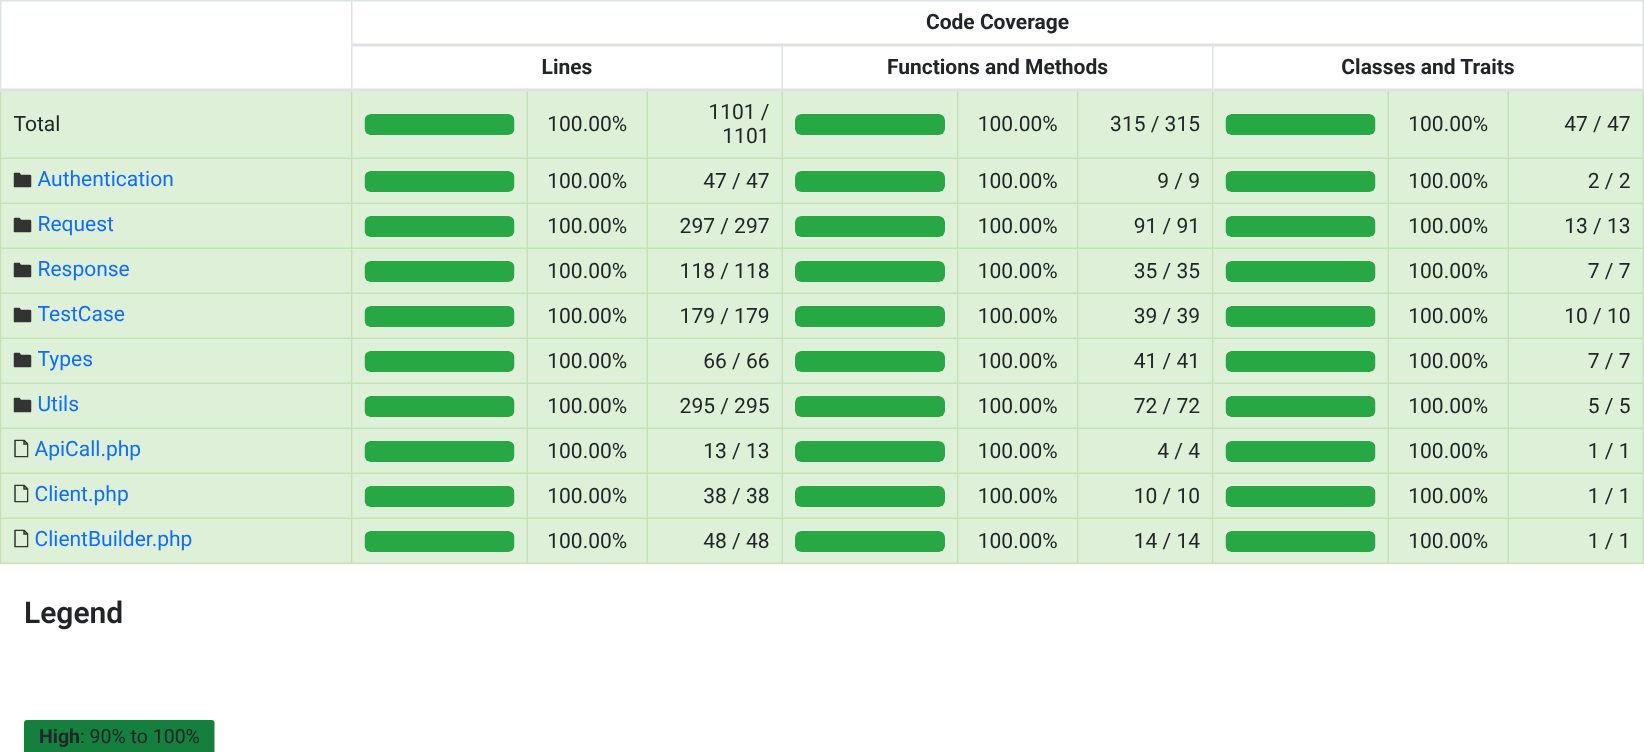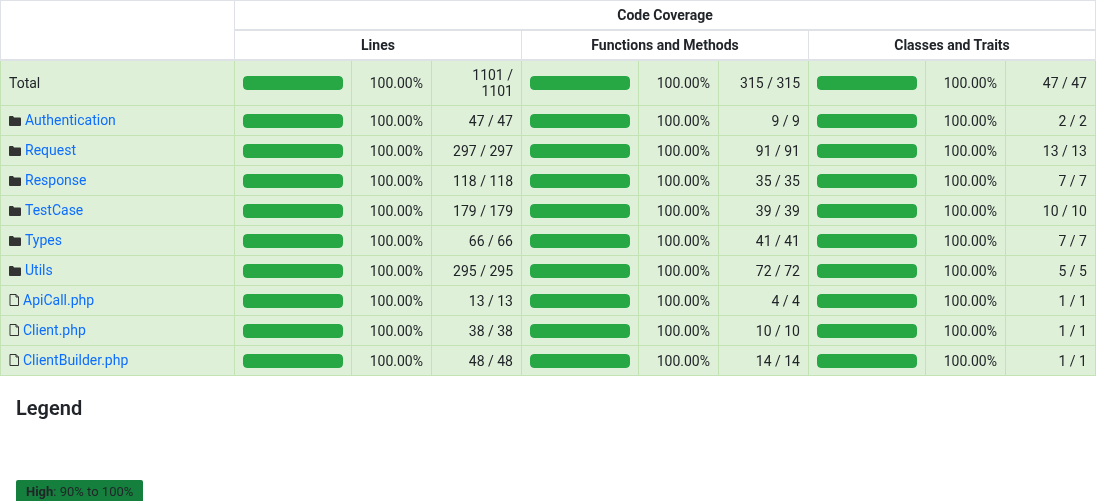--- a/index.html
+++ b/index.html
@@ -33,21 +33,21 @@
       border-color: #c3e3b5;
     }
     td.name-col {
       white-space: nowrap;
     }
     td.name-col a {
       color: #0d6efd;
       text-decoration: none;
     }
     td.bar-col { width: 100px; }
-    td.pct-col { text-align: right; width: 80px; }
+    td.pct-col { text-align: center; width: 80px; }
     td.ratio-col { text-align: right; width: 90px; }
     .progress {
       width: 100px;
       height: 14px;
       background: #e9ecef;
       border-radius: 4px;
       overflow: hidden;
     }
     .progress-bar {
       height: 100%;

